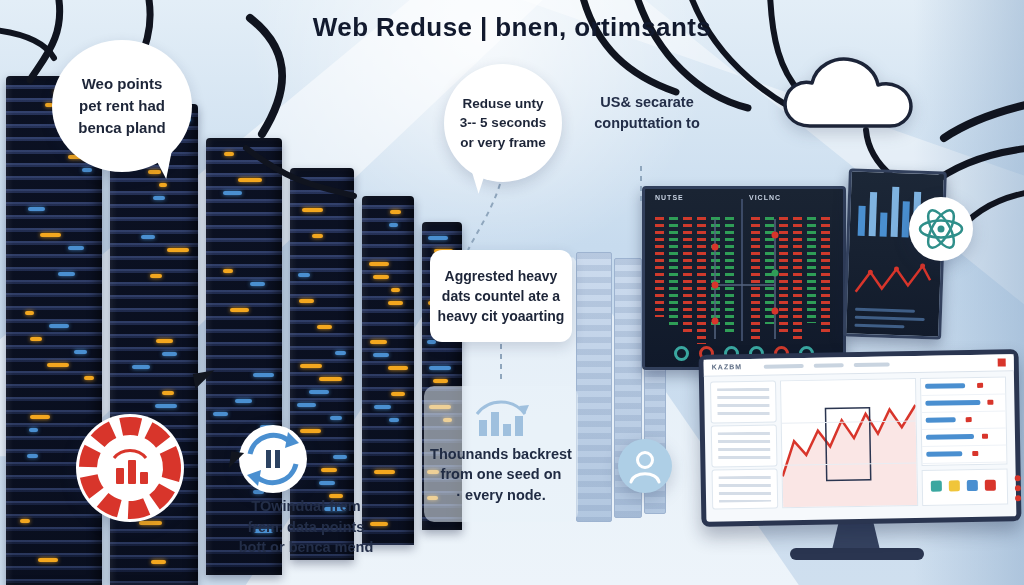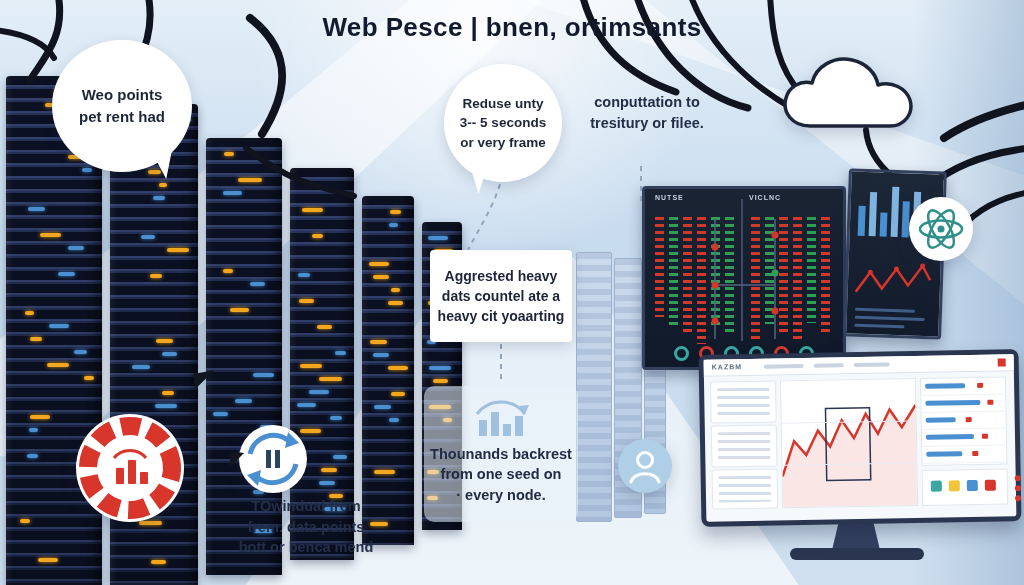--- a/index.html
+++ b/index.html
@@ -79,21 +79,21 @@
   .sq{position:absolute;top:10px;width:11px;height:11px;border-radius:2px;}
   .dotcol{position:absolute;right:-14px;top:2px;}
   .dot{width:6px;height:6px;border-radius:50%;background:#d8352b;margin:4px 0;}
 
   
   .bubble{position:absolute;background:#fff;z-index:6;display:flex;flex-direction:column;justify-content:center;
     text-align:center;color:#1d2538;font-weight:600;font-size:14.5px;line-height:1.45;
     box-shadow:0 5px 14px rgba(25,40,75,.16);}
   .bubble span{display:block;}
   .circle{border-radius:50%;}
-  .rrect{border-radius:4px;}
+  .rrect{border-radius:12px;}
   .note{position:absolute;z-index:6;color:#232e48;font-weight:600;font-size:14.5px;line-height:1.42;text-align:center;}
   .note span{display:block;}
   .glass{position:absolute;left:424px;top:386px;width:154px;height:136px;z-index:6;border-radius:10px;
     background:rgba(233,242,250,.55);display:flex;flex-direction:column;align-items:center;justify-content:flex-start;
     color:#212c44;font-weight:600;font-size:14.5px;line-height:1.4;text-align:center;padding-top:4px;box-sizing:border-box;}
   .tail{position:absolute;width:0;height:0;z-index:6;}
   .t1{left:160px;top:154px;border-top:22px solid #fff;border-right:18px solid transparent;transform:rotate(-28deg);}
   .t2{left:468px;top:172px;border-top:20px solid #fff;border-left:14px solid transparent;transform:rotate(18deg);}
   .ptr{position:absolute;width:0;height:0;z-index:6;}
   .p1{left:194px;top:372px;border-top:15px solid #12161f;border-right:22px solid transparent;transform:rotate(-10deg);}
@@ -405,33 +405,34 @@
     <svg width="56" height="56" viewBox="0 0 56 56">
       <circle cx="28" cy="28" r="27" fill="#aecfe6"></circle>
       <circle cx="28" cy="22" r="7.5" fill="none" stroke="#ffffff" stroke-width="3"></circle>
       <path d="M 14 44 C 16 33 40 33 42 44" fill="none" stroke="#ffffff" stroke-width="3" stroke-linecap="round"></path>
     </svg>
   </div>
 
   <div class="bubble circle" style="left:52px;top:40px;width:140px;height:132px;font-size:15px">
     <span>Weo points</span>
     <span>pet rent had</span>
+    <span>benca pland</span>
   </div>
   <div class="tail t1"></div>
 
   <div class="bubble circle" style="left:444px;top:64px;width:118px;height:118px;font-size:13.5px">
     <span>Reduse unty</span>
     <span>3-- 5 seconds</span>
     <span>or very frame</span>
   </div>
   <div class="tail t2"></div>
 
   <div class="note" style="left:582px;top:92px;width:130px">
+    <span>US&amp; secarate</span>
     <span>conputtation to</span>
-    <span>tresitury or filee.</span>
   </div>
 
   <div class="bubble rrect" style="left:430px;top:250px;width:142px;height:92px;font-size:14px">
     <span>Aggrested heavy</span>
     <span>dats countel ate a</span>
     <span>heavy cit yoaarting</span>
   </div>
 
   <div class="ptr p1"></div>
   <div class="ptr p2"></div>
@@ -450,15 +451,15 @@
     <span>· every node.</span>
   </div>
 
   <div class="note" style="left:226px;top:496px;width:160px">
     <span>TOwindual frem</span>
     <span>frem. data points</span>
     <span>bott or benca mend</span>
   </div>
 
 
-  <div class="title">Web Pesce | bnen, ortimsants</div>
+  <div class="title">Web Reduse | bnen, ortimsants</div>
 
 </div>
 
 </body></html>

